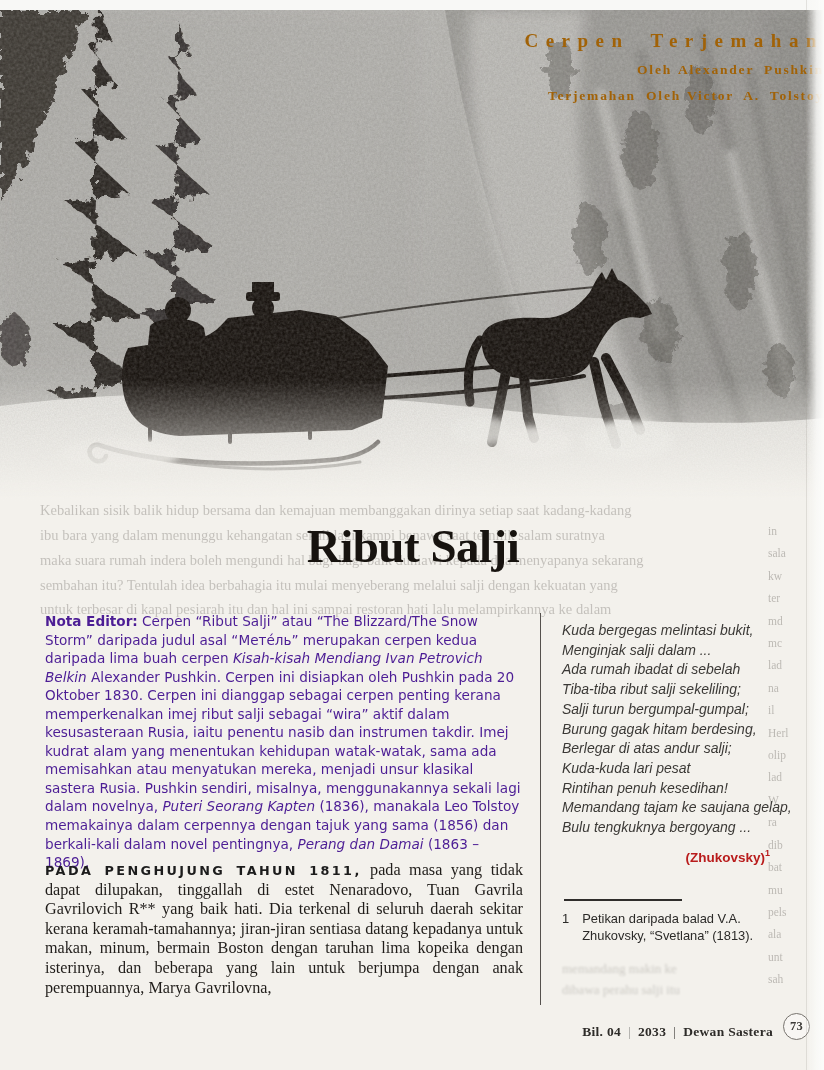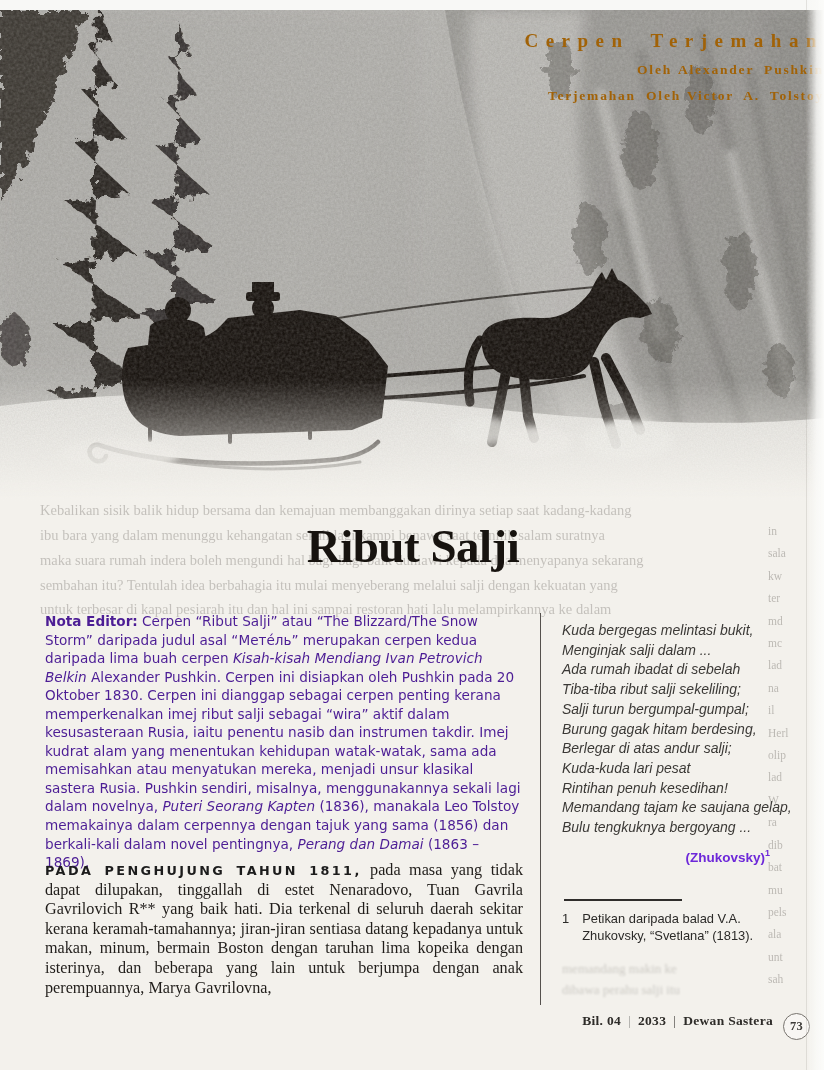--- a/index.html
+++ b/index.html
@@ -34,34 +34,34 @@
         font-family:"Liberation Serif",serif;font-weight:bold;font-size:47px;color:#17130f;letter-spacing:-.5px;}
   .note{position:absolute;left:45px;top:612px;width:479px;margin:0;
         font-family:"DejaVu Sans",sans-serif;font-size:13.6px;line-height:18.55px;color:#4c1d95;}
   .note b{font-weight:bold;}
   .it{font-style:italic;}
   .divider{position:absolute;left:540px;top:613px;width:1.4px;height:392px;background:#55514d;}
   .poem{position:absolute;left:562px;top:621px;width:234px;
         font-style:italic;font-size:14px;line-height:19.7px;color:#3b3936;}
   .poem-line{display:block;}
   .attribution{display:block;text-align:right;padding-right:26px;margin-top:6px;
-        font-style:normal;font-weight:bold;font-size:13.5px;color:#6d28d9;}
+        font-style:normal;font-weight:bold;font-size:13.5px;color:#b91c1c;}
   .attribution sup{font-size:9px;}
   .story{position:absolute;left:45px;top:861px;width:478px;margin:0;text-align:justify;
         font-family:"Liberation Serif",serif;font-size:16.2px;line-height:19.6px;color:#201d1a;}
   .story-lead{font-family:"DejaVu Sans",sans-serif;font-weight:bold;font-size:12.8px;
         letter-spacing:2.4px;color:#1c1c1c;}
   .footnote{position:absolute;left:562px;top:899px;width:240px;font-size:12.9px;line-height:17.4px;color:#2b2a28;}
   .fn-rule{width:118px;border-top:2px solid #2f2d2b;margin:0 0 9px 2px;}
   .fn-row{display:flex;gap:13px;}
   .fn-num{flex:0 0 auto;}
   .fn-text{width:176px;}
 
   
-  .footer{position:absolute;top:1013px;right:14px;display:flex;align-items:flex-start;gap:7px;
+  .footer{position:absolute;top:1013px;right:14px;display:flex;align-items:flex-end;gap:7px;
         font-family:"Liberation Serif",serif;font-weight:bold;font-size:13.5px;color:#2e2c29;letter-spacing:.3px;}
   .sep1{opacity:.45;font-weight:400;}
   .sep2{opacity:.85;font-weight:400;}
   .page-badge{width:25px;height:25px;border:1.6px solid #76726d;border-radius:50%;
         display:flex;align-items:center;justify-content:center;font-size:12.5px;color:#3c3a37;
         background:rgba(255,255,255,.4);margin-left:3px;}
 </style>
 </head>
 <body>
 

